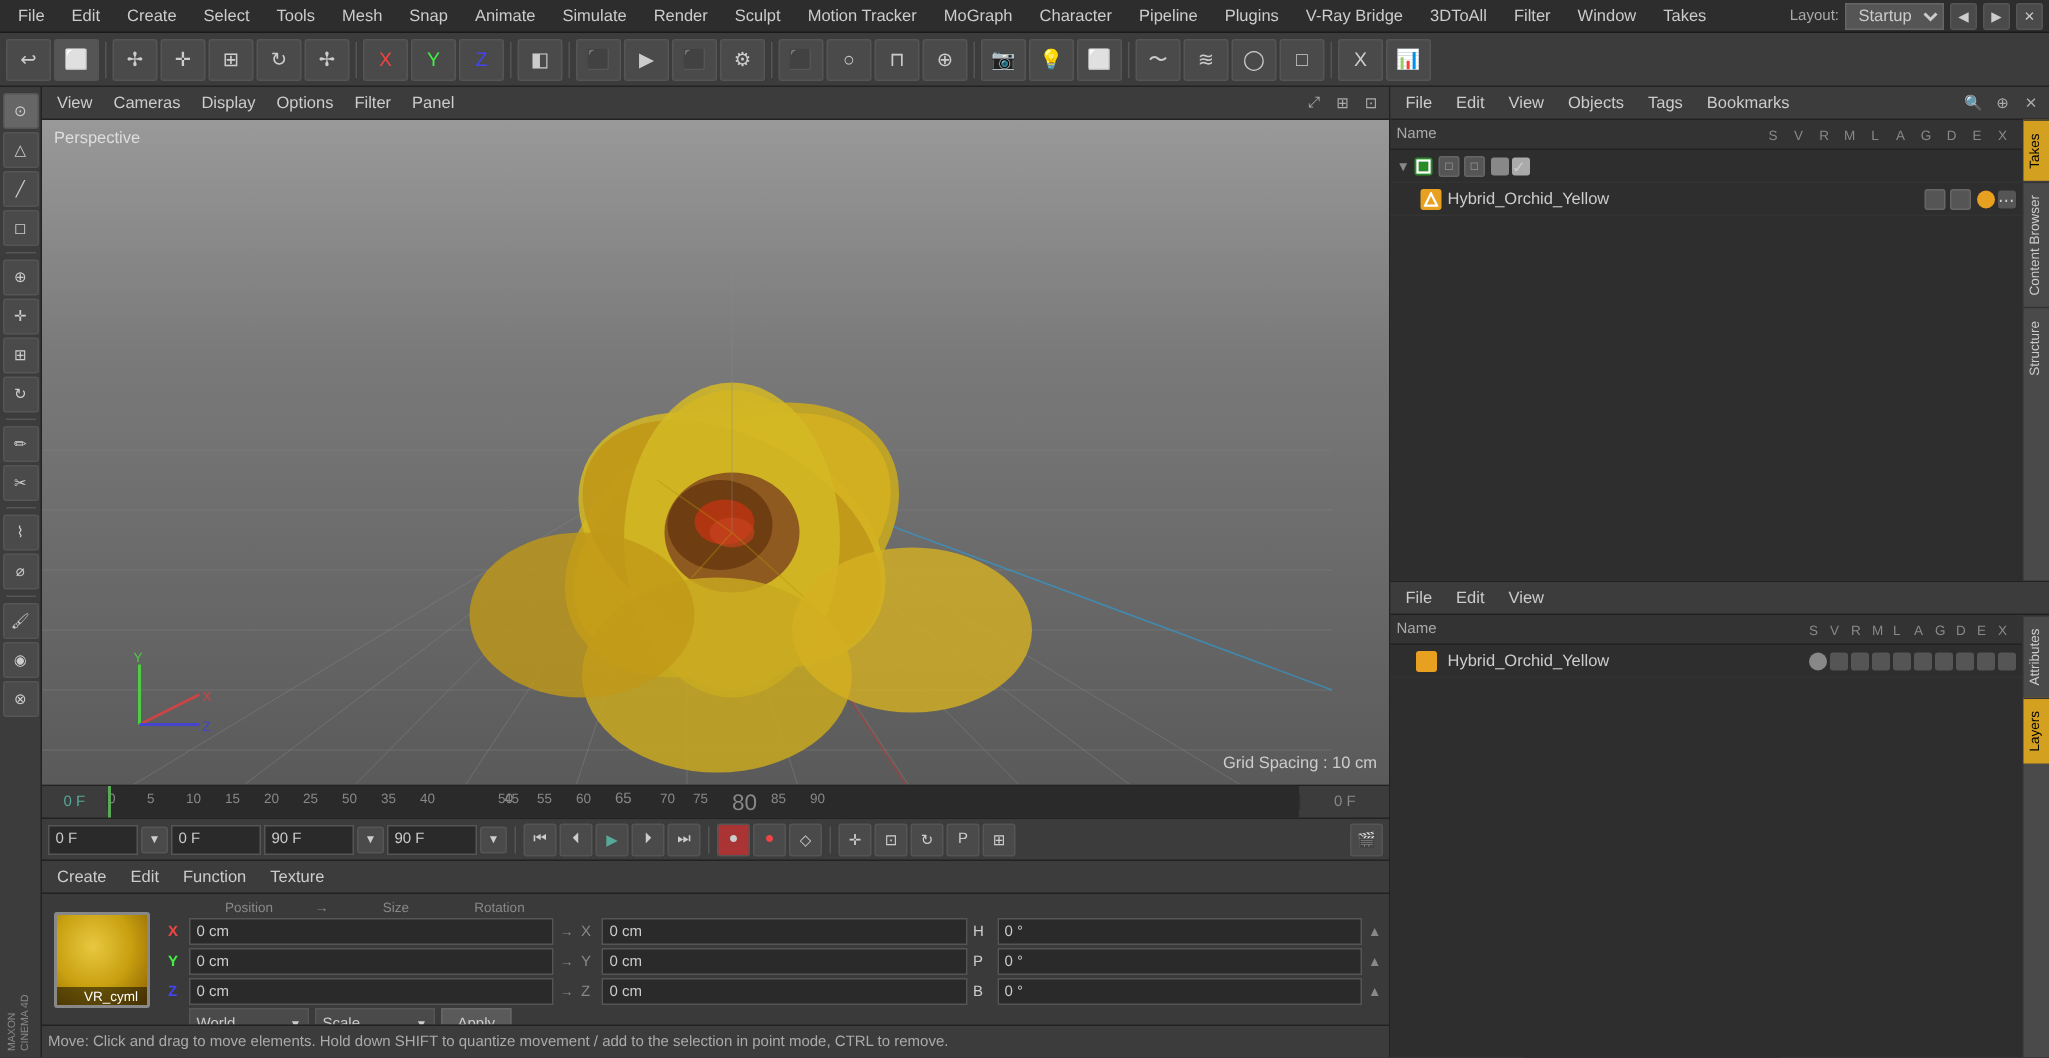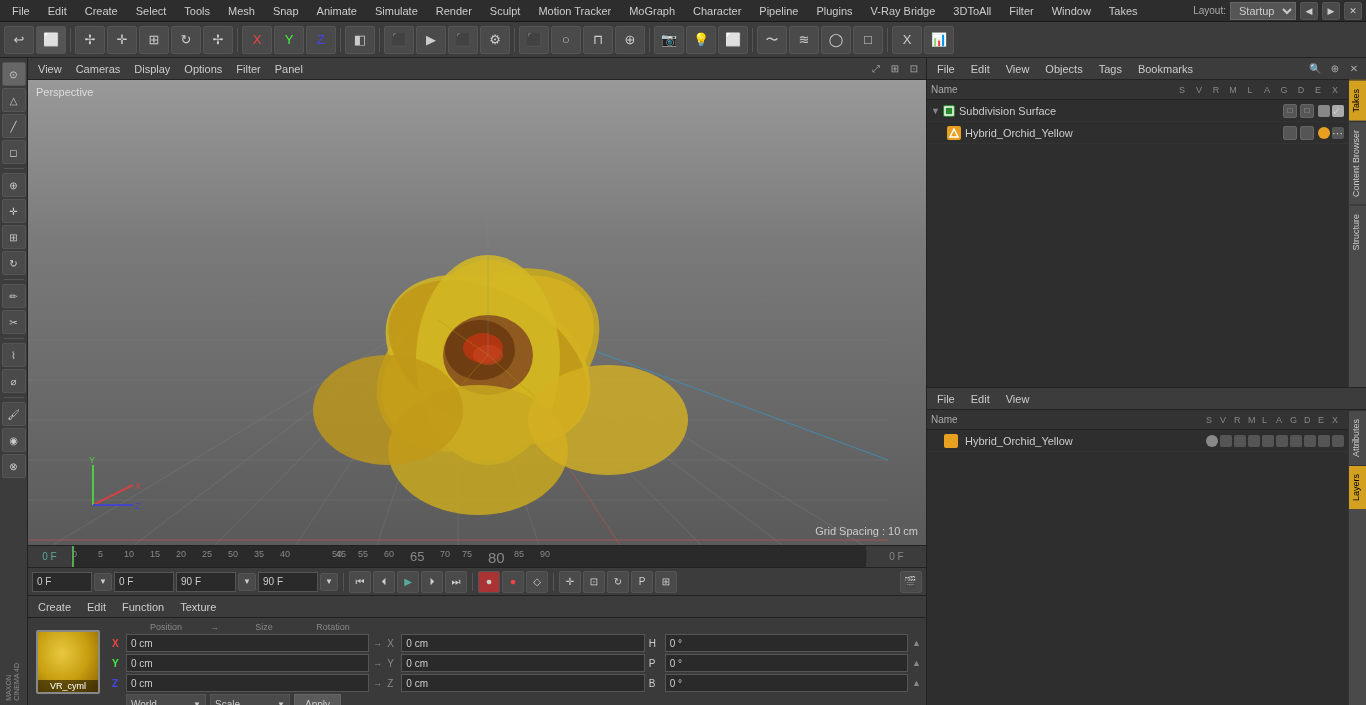--- a/index.html
+++ b/index.html
@@ -312,21 +312,21 @@
           <div style="position:absolute;left:78px;color:#888;font-size:9px;">15</div>
           <div style="position:absolute;left:104px;color:#888;font-size:9px;">20</div>
           <div style="position:absolute;left:130px;color:#888;font-size:9px;">25</div>
           <div style="position:absolute;left:156px;color:#888;font-size:9px;">50</div>
           <div style="position:absolute;left:182px;color:#888;font-size:9px;">35</div>
           <div style="position:absolute;left:208px;color:#888;font-size:9px;">40</div>
           <div style="position:absolute;left:234px;color:#888;font-size:9px;margin-left:30px;">45</div>
           <div style="position:absolute;left:260px;color:#888;font-size:9px;">50</div>
           <div style="position:absolute;left:286px;color:#888;font-size:9px;">55</div>
           <div style="position:absolute;left:312px;color:#888;font-size:9px;">60</div>
-          <div style="position:absolute;left:338px;color:#888;font-size:13px;">65</div>
+          <div style="position:absolute;left:338px;color:#888;font-size:10px;">65</div>
           <div style="position:absolute;left:368px;color:#888;font-size:9px;">70</div>
           <div style="position:absolute;left:390px;color:#888;font-size:9px;">75</div>
           <div style="position:absolute;left:416px;color:#888;font-size:15px;">80</div>
           <div style="position:absolute;left:442px;color:#888;font-size:9px;">85</div>
           <div style="position:absolute;left:468px;color:#888;font-size:9px;">90</div>
         </div>
         <div style="position:absolute;left:0;top:0;bottom:0;width:2px;background:#5aaa55;"></div>
       </div>
       <div style="width:60px;background:#3c3c3c;border-left:1px solid #333;display:flex;align-items:center;justify-content:center;">
         <span style="color:#888;font-size:10px;">0 F</span>
@@ -367,21 +367,21 @@
       <div class="material-item">Create</div>
       <div class="material-item">Edit</div>
       <div class="material-item">Function</div>
       <div class="material-item">Texture</div>
     </div>
 
     <div style="display:flex;height:88px;background:#3a3a3a;border-top:1px solid #222;">
 
       <div style="width:80px;padding:4px;display:flex;align-items:center;justify-content:center;">
         <div style="width:64px;height:64px;background:radial-gradient(ellipse at 40% 35%, #e8c840, #c8a010, #8a6000);border:2px solid #888;border-radius:2px;display:flex;align-items:flex-end;justify-content:center;cursor:pointer;">
-          <span style="font-size:9px;color:#fff;background:rgba(0,0,0,0.5);width:100%;text-align:center;padding:1px 0;">VR_cyml</span>
+          <span style="font-size:9px;color:#fff;background:rgba(0,0,0,0.5);width:100%;text-align:left;padding:1px 18px;">VR_cyml</span>
         </div>
       </div>
 
       <div style="flex:1;display:flex;padding:4px;gap:8px;">
 
         <div style="display:flex;flex-direction:column;gap:2px;flex:1;">
 
           <div style="height:16px;display:flex;align-items:center;gap:4px;">
             <div style="width:10px;"></div>
             <div style="width:80px;text-align:center;color:#888;font-size:9px;">Position</div>
@@ -432,20 +432,23 @@
             <div class="wsa-dropdown">
               <span>Scale</span>
               <span style="margin-left:auto;font-size:8px;">▼</span>
             </div>
             <div class="wsa-apply">Apply</div>
           </div>
         </div>
       </div>
     </div>
 
+    <div class="status-bar">
+      <span class="status-text">Move: Click and drag to move elements. Hold down SHIFT to quantize movement / add to the selection in point mode, CTRL to remove.</span>
+    </div>
   </div>
 
   <div class="right-panel">
 
     <div class="objects-panel">
 
       <div class="panel-toolbar">
         <div class="panel-toolbar-item">File</div>
         <div class="panel-toolbar-item">Edit</div>
         <div class="panel-toolbar-item">View</div>
@@ -480,21 +483,20 @@
 
           <div class="obj-list">
 
             <div class="obj-row">
               <div class="obj-expand">▼</div>
               <div style="width:12px;height:12px;background:#2a8a2a;border-radius:2px;margin-right:4px;display:flex;align-items:center;justify-content:center;">
                 <svg width="10" height="10" viewBox="0 0 10 10" xmlns="http://www.w3.org/2000/svg">
                   <rect x="1" y="1" width="8" height="8" fill="none" stroke="#fff" stroke-width="1.5"></rect>
                 </svg>
               </div>
-              <div class="obj-name">Subdivision Surface</div>
               <div class="obj-checkboxes">
                 <div style="width:14px;height:14px;background:#555;border:1px solid #666;border-radius:2px;display:flex;align-items:center;justify-content:center;font-size:8px;color:#aaa;">□</div>
                 <div style="width:14px;height:14px;background:#555;border:1px solid #666;border-radius:2px;display:flex;align-items:center;justify-content:center;font-size:8px;color:#aaa;">□</div>
               </div>
               <div style="display:flex;gap:2px;align-items:center;">
                 <div style="width:12px;height:12px;background:#888;border-radius:2px;cursor:pointer;"></div>
                 <div style="width:12px;height:12px;background:#aaa;border-radius:2px;cursor:pointer;">✓</div>
               </div>
             </div>
 

